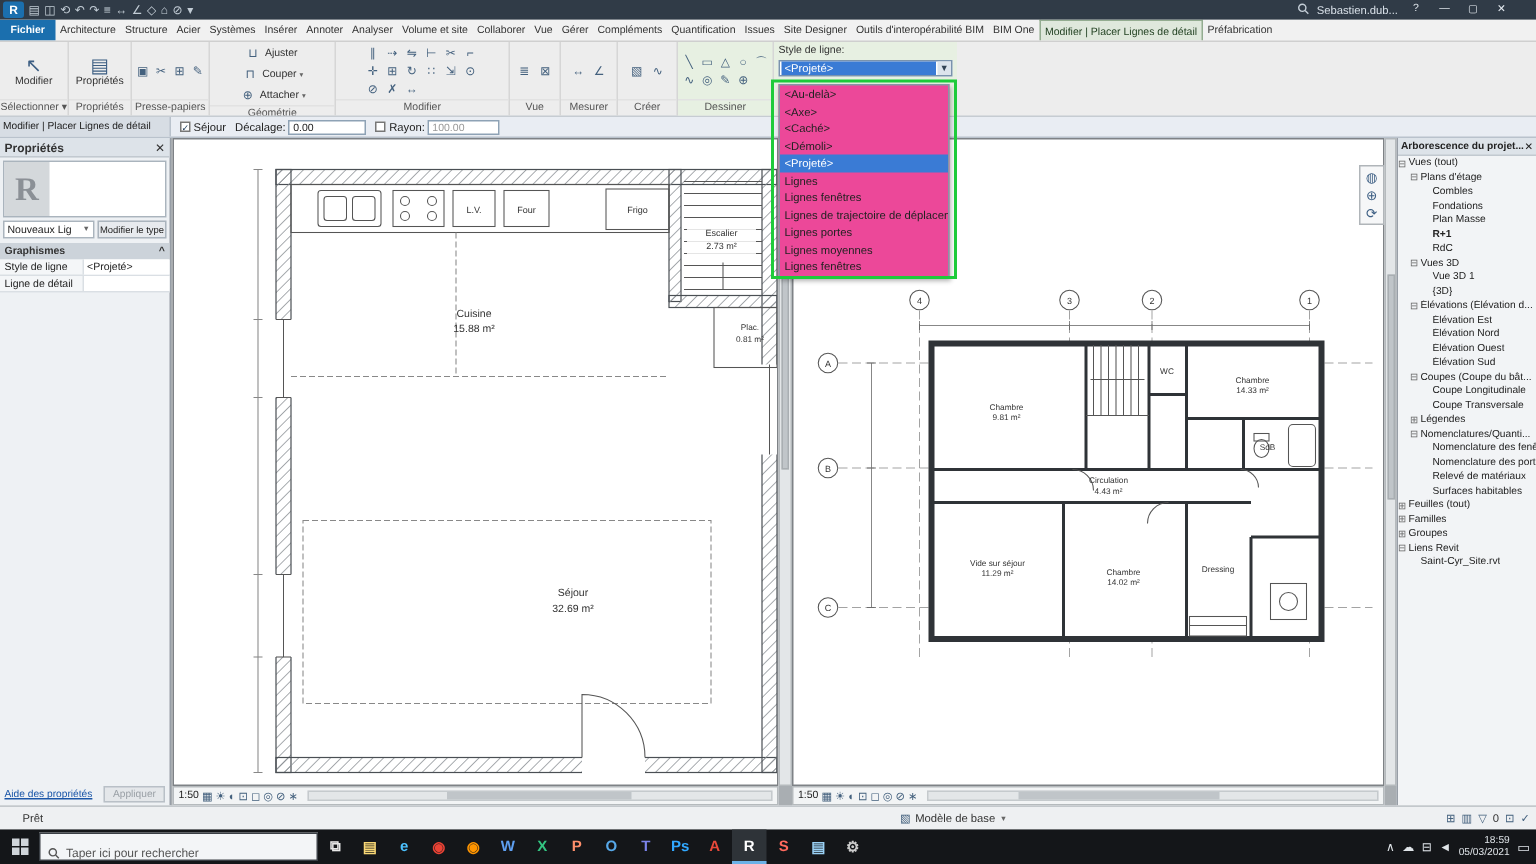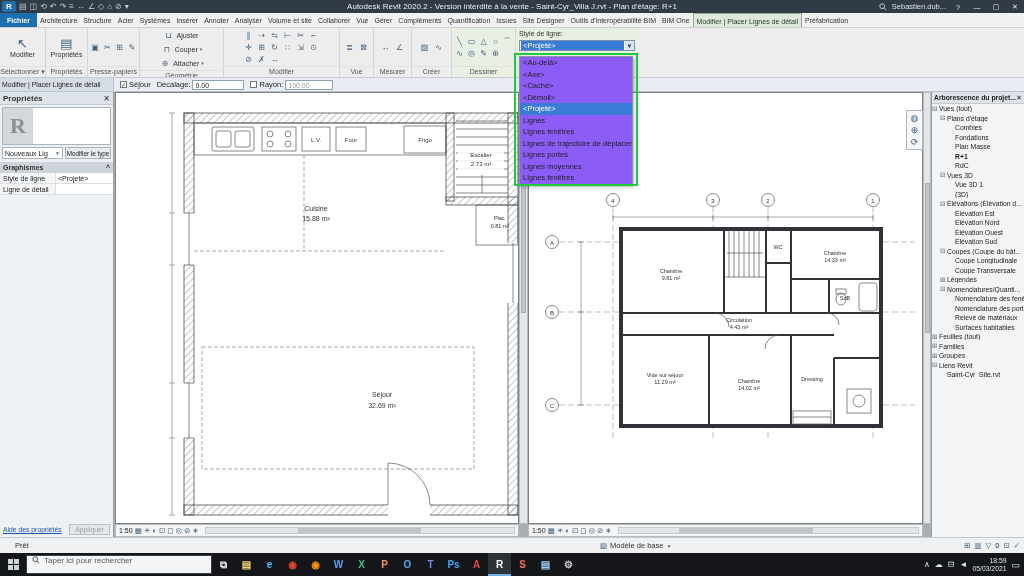--- a/index.html
+++ b/index.html
@@ -5,21 +5,21 @@
   * { margin:0; padding:0; box-sizing:border-box; }
   html,body { width:1024px; height:576px; overflow:hidden; }
   body { position:relative; font-family:"Liberation Sans", sans-serif; background:#a9aeb2; font-size:8px; color:#222; }
 
   
   .titlebar { position:absolute; left:0; top:0; width:1024px; height:13px; background:#303b47; color:#d8e0e8; display:flex; align-items:center; font-size:8px; z-index:20; }
   .revit-logo { width:14px; height:11px; background:#1b6fae; color:#fff; font-weight:bold; font-size:8px; display:flex; align-items:center; justify-content:center; margin:0 3px 0 2px; border-radius:2px; }
   .qat { display:flex; gap:3px; }
   .qic { font-size:8px; color:#c3cdd6; cursor:default; }
   .tb-title { position:absolute; left:50%; transform:translateX(-50%); white-space:nowrap; font-size:8px; color:#e6ecf2; }
-  .tb-right { margin-left:auto; display:flex; align-items:flex-end; gap:5px; padding-right:2px; }
+  .tb-right { margin-left:auto; display:flex; align-items:flex-start; gap:5px; padding-right:16px; }
   .tb-user { font-size:7.5px; color:#d8e0e8; }
   .winbtn { width:14px; text-align:center; font-size:7px; color:#e6ecf2; }
   .mag { width:8px; height:8px; }
 
   
   .tabs-row { position:absolute; left:0; top:13px; width:1024px; height:15px; background:#f1f1f1; border-bottom:1px solid #cfcfcf; display:flex; align-items:stretch; font-size:7px; color:#333; white-space:nowrap; overflow:hidden; z-index:19; }
   .tab { padding:0 3px; line-height:15px; cursor:default; }
   .tab[data-type="file"] { background:#1b6fae; color:#fff; font-weight:bold; padding:0 7px; }
   .tab[data-active="true"] { background:#dfe8dc; border:1px solid #93ac90; border-bottom:none; color:#1d3d1d; }
 
@@ -39,21 +39,21 @@
   .geocol { display:flex; flex-direction:column; justify-content:center; }
   .clipwrap { display:flex; align-items:center; gap:2px; }
 
   
   .ls-panel { width:122px; padding:2px 3px; display:flex; flex-direction:column; background:#e7f0e2; }
   .ls-label { font-size:7px; color:#333; height:9px; }
   .ls-combo { height:11px; background:#fff; border:1px solid #7a93ad; display:flex; align-items:center; margin-top:1px; }
   .ls-value { flex:1; background:#3a7bd5; color:#fff; font-size:7.5px; padding-left:2px; line-height:9px; height:9px; margin:1px; overflow:hidden; }
   .ls-caret { width:9px; text-align:center; font-size:6px; color:#345; background:#dce4ec; align-self:stretch; line-height:11px; }
 
-  .ls-dropdown { position:absolute; left:519px; top:56px; width:114px; background:#8b5cf6; border:1px solid #8796a5; z-index:60; box-shadow:1px 2px 3px rgba(0,0,0,.3); }
+  .ls-dropdown { position:absolute; left:519px; top:56px; width:114px; background:#ec4899; border:1px solid #8796a5; z-index:60; box-shadow:1px 2px 3px rgba(0,0,0,.3); }
   .ls-opt { height:11.5px; line-height:11.5px; font-size:7.5px; padding-left:3px; white-space:nowrap; overflow:hidden; color:#222; }
   .ls-opt[data-selected="true"] { background:#3a7bd5; color:#fff; }
   .green-box { position:absolute; left:514px; top:53px; width:124px; height:133px; border:2px solid #1ecb3a; z-index:61; pointer-events:none; }
 
   
   .options-bar { position:absolute; left:0; top:78px; width:1024px; height:14px; background:#e9edf3; border-bottom:1px solid #b9c2cc; display:flex; align-items:center; font-size:7.5px; z-index:17; }
   .mode-box { width:114px; height:100%; background:#d7dde4; border-right:1px solid #b9c2cc; display:flex; align-items:center; padding:0 2px; font-size:6.8px; overflow:hidden; white-space:nowrap; }
   .opt-item { display:flex; align-items:center; gap:2px; margin-left:6px; }
   .cbx { width:7px; height:7px; border:1px solid #777; background:#fff; display:inline-flex; align-items:center; justify-content:center; font-size:6px; color:#135; }
   .tbox { height:10px; background:#fff; border:1px solid #8ea2b5; font-size:7px; padding:0 2px; line-height:9px; }
@@ -112,21 +112,21 @@
   .statusbar { position:absolute; left:0; top:537px; width:1024px; height:16px; background:#eef0f2; border-top:1px solid #c3c8cc; font-size:7.5px; color:#333; z-index:15; }
   .st-ready { position:absolute; left:4px; top:3px;margin-left:11px; }
   .st-opt { position:absolute; left:600px; top:3px; display:flex; gap:3px; align-items:center; }
   .st-right { position:absolute; right:4px; top:3px; display:flex; gap:4px; align-items:center; color:#44617e; }
 
   
   .taskbar { position:absolute; left:0; top:553px; width:1024px; height:23px; background:#141619; display:flex; align-items:center; color:#fff; z-index:30; }
   .startbtn { width:26px; height:23px; display:flex; align-items:center; justify-content:center; }
   .winlogo { display:grid; grid-template-columns:5px 5px; grid-template-rows:5px 5px; gap:1px; }
   .winlogo i { background:#cfd4d9; }
-  .tsearch { width:186px; height:19px; background:#f3f5f7; color:#555; display:flex; align-items:flex-start; gap:4px; padding:0 5px; font-size:8px; border:1px solid #3a3f45; }
+  .tsearch { width:186px; height:19px; background:#f3f5f7; color:#555; display:flex; align-items:flex-end; gap:4px; padding:0 5px; font-size:8px; border:1px solid #3a3f45; }
   .tbi { width:23px; height:23px; display:flex; align-items:center; justify-content:center; font-size:10px; font-weight:bold; }
   .tbi[data-active="true"] { background:#2e3338; box-shadow:inset 0 -2px 0 #6cb2e8; }
   .tray { margin-left:auto; display:flex; align-items:center; gap:5px; padding-right:4px; font-size:8px; color:#dfe4e8; }
   .clock { text-align:right; font-size:6.8px; line-height:7.5px; }
 </style>
 </head>
 <body>
 
 <div class="titlebar">
   <div class="revit-logo">R</div>
@@ -138,21 +138,20 @@
       <span class="qic">↶</span>
       <span class="qic">↷</span>
       <span class="qic">≡</span>
       <span class="qic">↔</span>
       <span class="qic">∠</span>
       <span class="qic">◇</span>
       <span class="qic">⌂</span>
       <span class="qic">⊘</span>
       <span class="qic">▾</span>
     </div>
-  <div class="tb-title">Autodesk Revit 2020.2 - Version interdite à la vente - Saint-Cyr_Villa J.rvt - Plan d'étage: R+1</div>
   <div class="tb-right">
     <svg class="mag" viewBox="0 0 10 10">
         <circle cx="4" cy="4" r="3" fill="none" stroke="#c3cdd6" stroke-width="1.2"></circle>
         <line x1="6.3" y1="6.3" x2="9" y2="9" stroke="#c3cdd6" stroke-width="1.2"></line>
       </svg>
     <span class="tb-user">Sebastien.dub...</span>
     <span class="winbtn">?</span>
     <span class="winbtn">—</span>
     <span class="winbtn">▢</span>
     <span class="winbtn close">✕</span>

